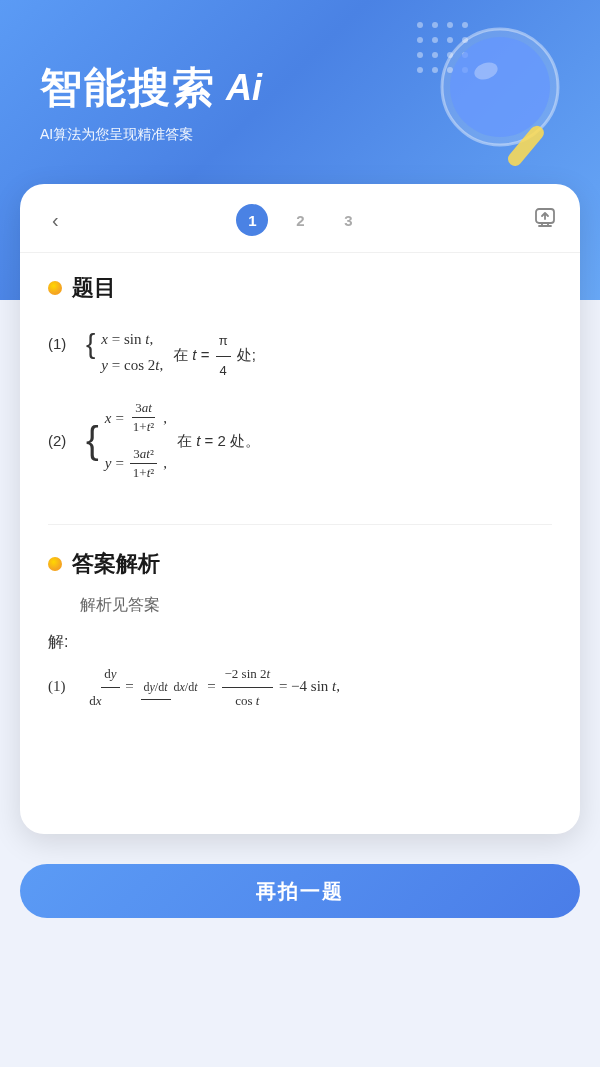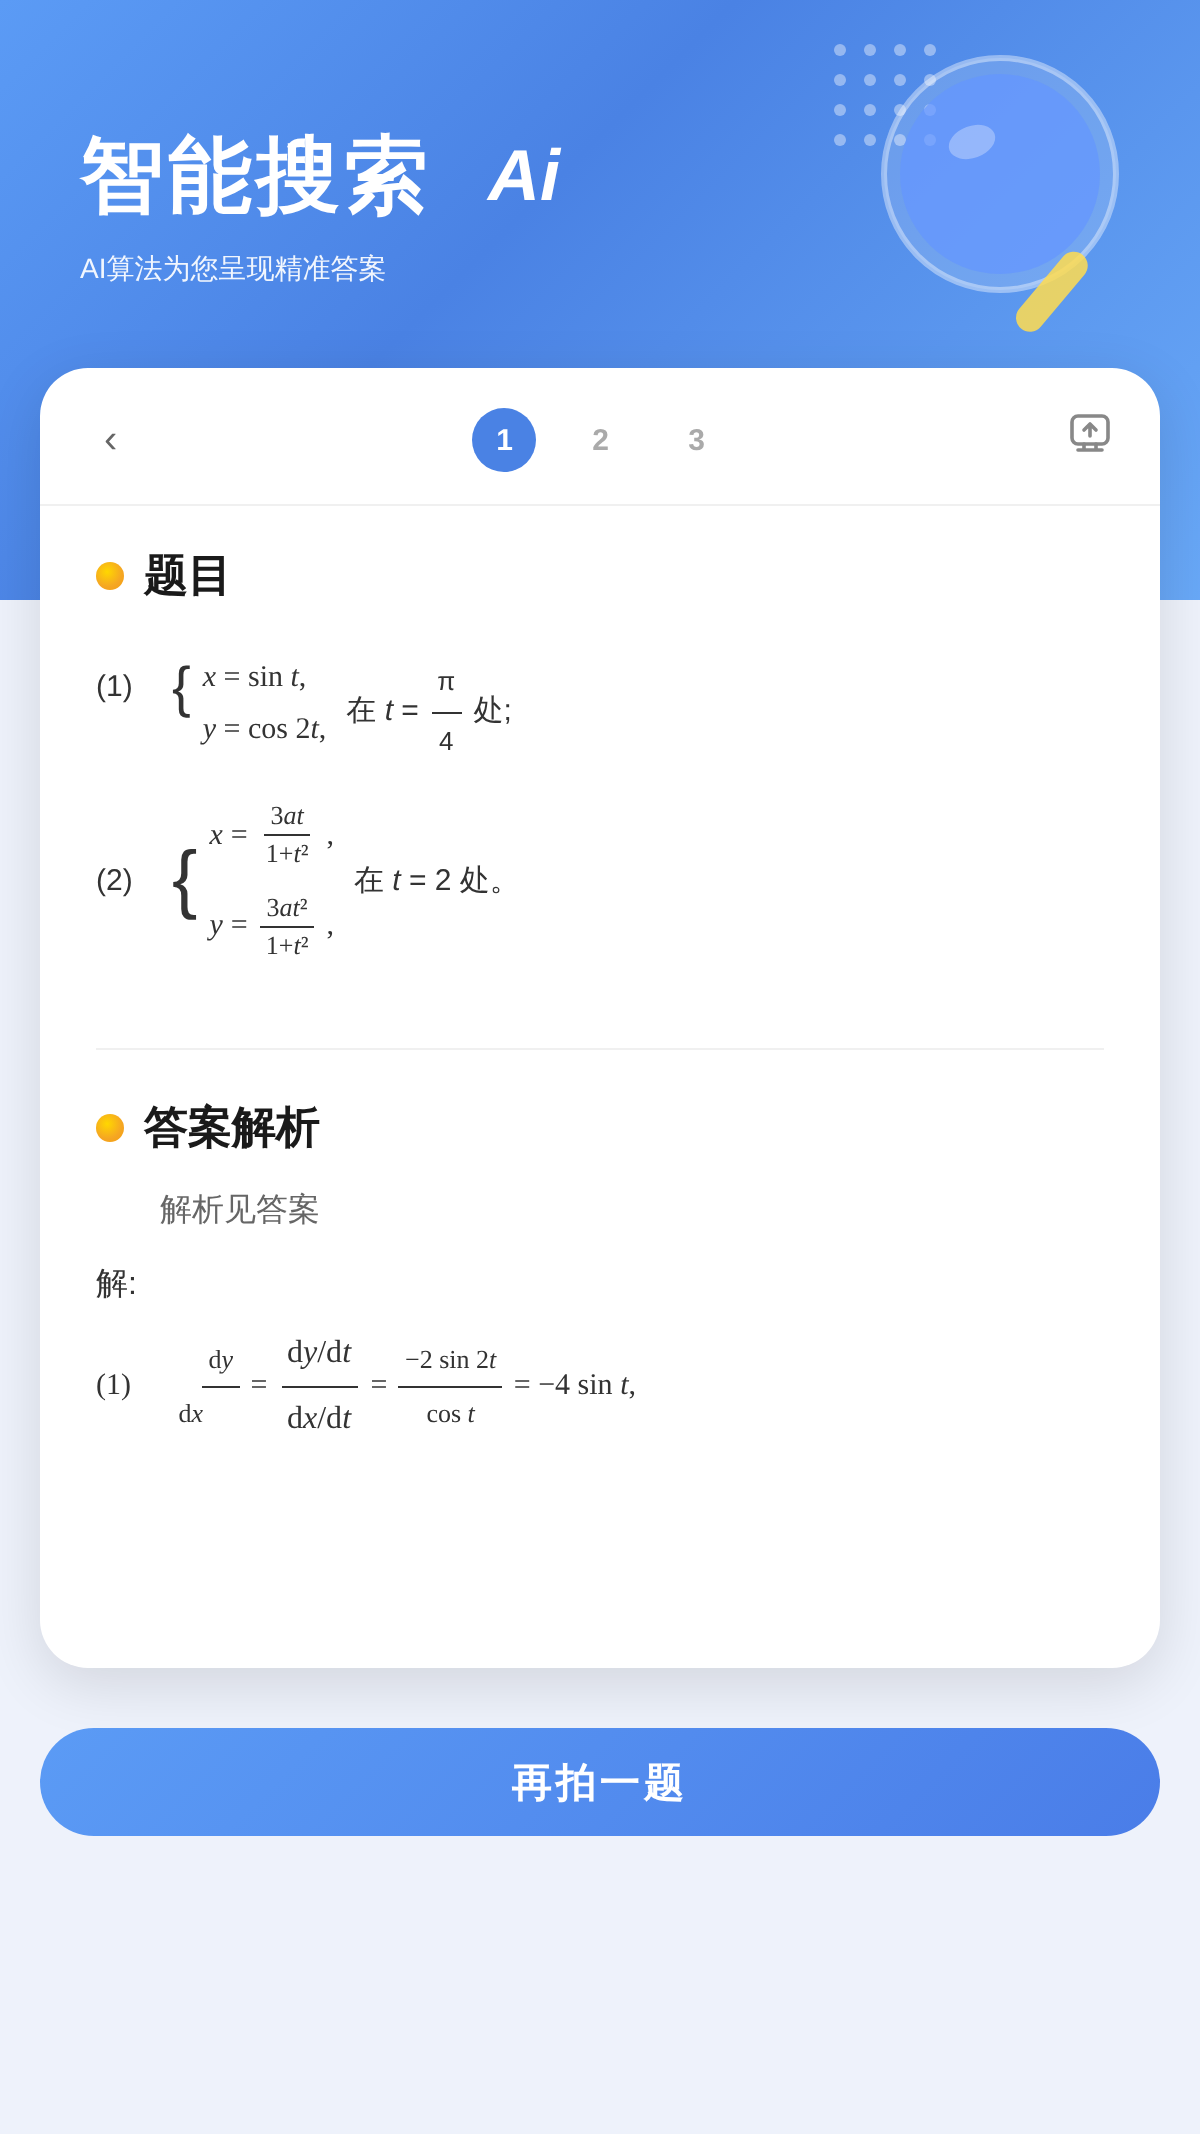--- a/index.html
+++ b/index.html
@@ -31,21 +31,21 @@
     
     .header-section {
       position: relative;
       z-index: 3;
       padding: 60px 40px 30px 40px;
     }
 
     .header-title {
       display: flex;
       align-items: center;
-      gap: 28px;
+      gap: 10px;
       margin-bottom: 10px;
     }
 
     .header-title-text {
       font-size: 42px;
       font-weight: 800;
       color: #ffffff;
       letter-spacing: 2px;
     }
 
@@ -415,21 +415,21 @@
 
       <div class="answer-solve">解:</div>
 
       <div class="answer-math">
         (1)
         <span style="display:inline-flex;flex-direction:column;align-items:center;vertical-align:middle;font-size:13px;margin:0 2px;">
           <span style="border-bottom:1px solid #333;padding:0 3px;margin-left:30px;">d<em>y</em></span>
           <span style="padding:0 3px;">d<em>x</em></span>
         </span>
         =
-        <span style="display:inline-flex;flex-direction:column;align-items:flex-start;vertical-align:middle;font-size:16px;margin:0 3px;">
+        <span style="display:inline-flex;flex-direction:row;align-items:flex-start;vertical-align:middle;font-size:12px;margin:0 3px;">
           <span style="border-bottom:1px solid #333;padding:0 3px;white-space:nowrap;">d<em>y</em>/d<em>t</em></span>
           <span style="padding:0 3px;white-space:nowrap;">d<em>x</em>/d<em>t</em></span>
         </span>
         =
         <span style="display:inline-flex;flex-direction:column;align-items:center;vertical-align:middle;font-size:13px;margin:0 2px;">
           <span style="border-bottom:1px solid #333;padding:0 3px;">−2 sin 2<em>t</em></span>
           <span style="padding:0 3px;">cos <em>t</em></span>
         </span>
         = −4 sin <em>t</em>,
       </div>

